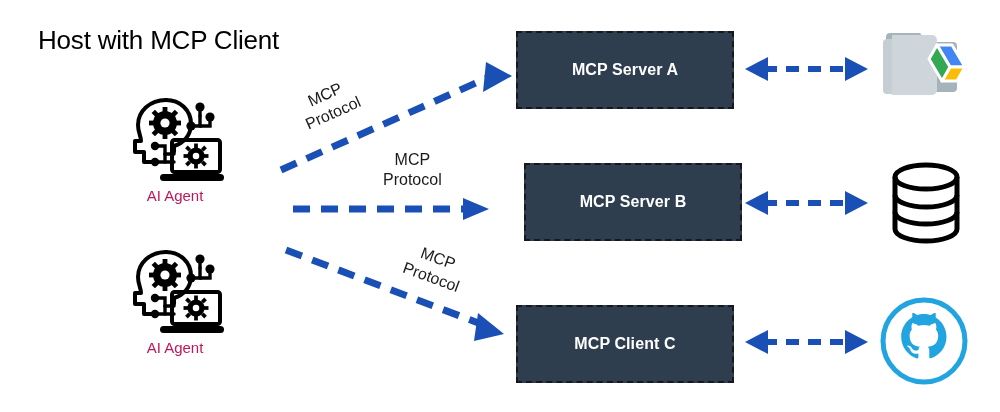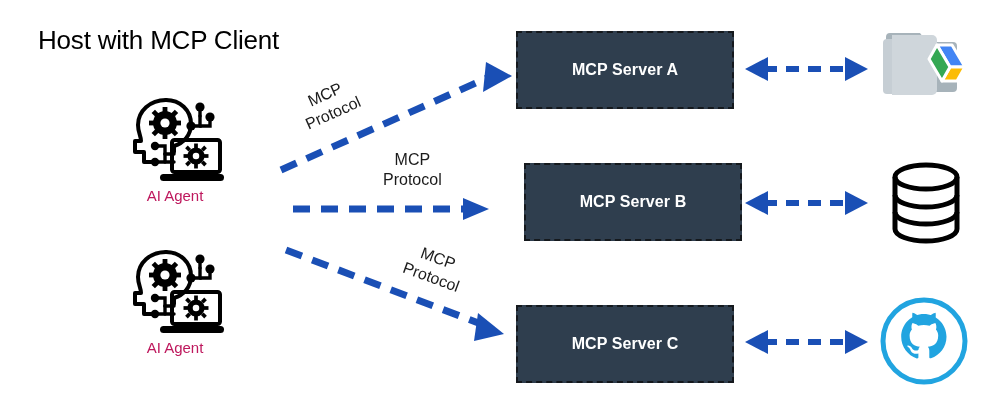--- a/index.html
+++ b/index.html
@@ -293,21 +293,21 @@
     <div>Protocol</div>
   </div>
 
   <div class="server-box" id="server-a">
     <span class="server-label">MCP Server A</span>
   </div>
   <div class="server-box" id="server-b">
     <span class="server-label">MCP Server B</span>
   </div>
   <div class="server-box" id="server-c">
-    <span class="server-label">MCP Server C</span>
+    <span class="server-label">MCP Client C</span>
   </div>
 
   <svg class="resource" id="resource-drive" viewBox="0 0 96 96">
 
     <path d="M12 16 h30 l7 9 h26 a4 4 0 0 1 4 4 v42 a4 4 0 0 1 -4 4 h-63 a4 4 0 0 1 -4 -4 v-51 a4 4 0 0 1 4 -4 z" fill="#8a99a3" opacity="0.75"></path>
 
     <path d="M9 22 h33 a4 4 0 0 1 4 4 v47 a4 4 0 0 1 -4 4 h-33 a4 4 0 0 1 -4 -4 v-47 a4 4 0 0 1 4 -4 z" fill="#c6ced4"></path>
     <path d="M14 18 h40 a5 5 0 0 1 5 5 v50 a5 5 0 0 1 -5 5 h-40 z" fill="#cfd6db"></path>
 
     <g transform="translate(42,26)">

